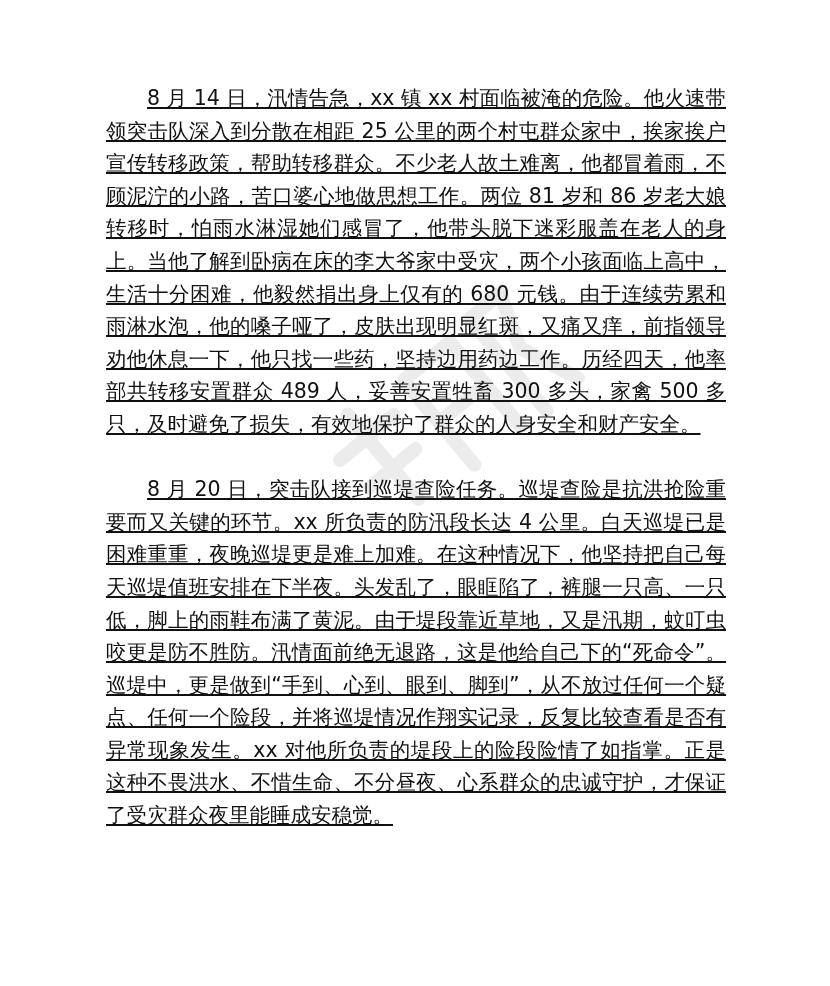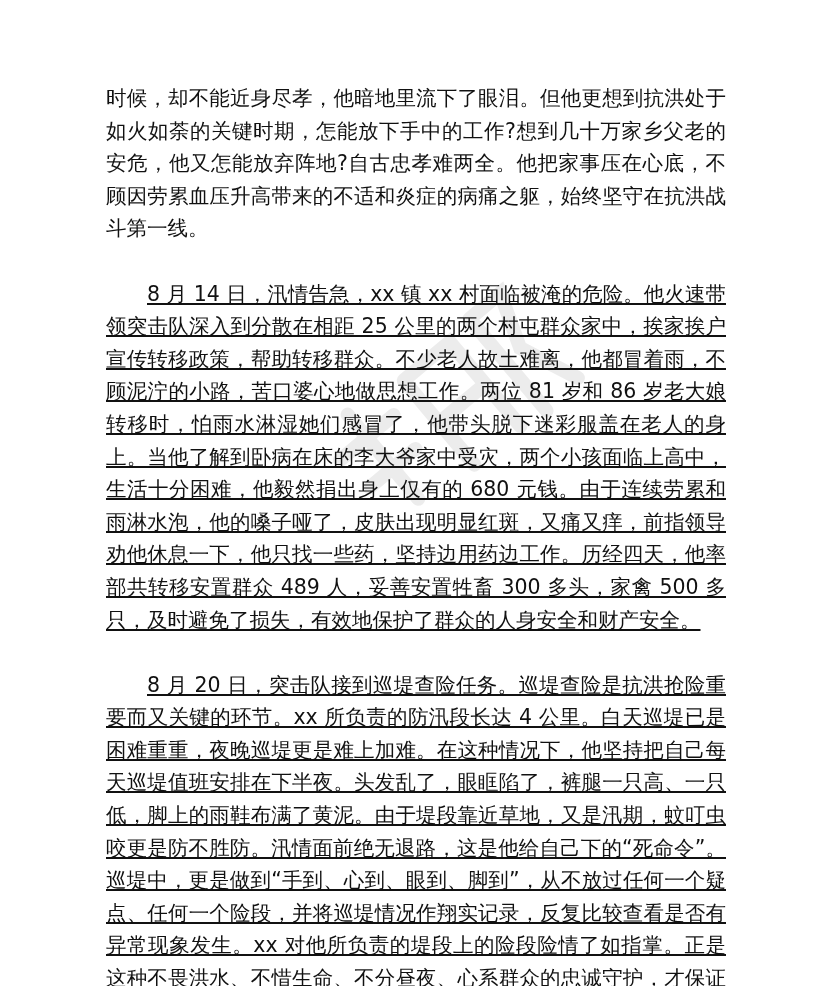--- a/index.html
+++ b/index.html
@@ -62,19 +62,18 @@
     <svg viewBox="0 0 300 320" xmlns="http://www.w3.org/2000/svg">
       <g transform="rotate(-40 150 160)" fill="none" stroke="#000" stroke-width="14" stroke-linecap="round">
         <path d="M40 120 L110 120 M75 90 L75 200 M45 160 L105 160"></path>
         <path d="M140 100 L140 210 M140 100 L200 100 L200 210 M140 155 L200 155"></path>
         <path d="M230 95 L230 215 M230 95 L270 95 L250 150 L275 210"></path>
       </g>
     </svg>
   </div>
 
   <div class="content">
-    <p class="para">时候，却不能近身尽孝，他暗地里流下了眼泪。但他更想到抗洪处于如火如荼的关键时期，怎能放下手中的工作?想到几十万家乡父老的安危，他又怎能放弃阵地?自古忠孝难两全。他把家事压在心底，不顾因劳累血压升高带来的不适和炎症的病痛之躯，始终坚守在抗洪战斗第一线。</p>
     <p class="para indent">8 月 14 日，汛情告急，xx 镇 xx 村面临被淹的危险。他火速带领突击队深入到分散在相距 25 公里的两个村屯群众家中，挨家挨户宣传转移政策，帮助转移群众。不少老人故土难离，他都冒着雨，不顾泥泞的小路，苦口婆心地做思想工作。两位 81  岁和 86  岁老大娘转移时，怕雨水淋湿她们感冒了，他带头脱下迷彩服盖在老人的身上。当他了解到卧病在床的李大爷家中受灾，两个小孩面临上高中，生活十分困难，他毅然捐出身上仅有的 680  元钱。由于连续劳累和雨淋水泡，他的嗓子哑了，皮肤出现明显红斑，又痛又痒，前指领导劝他休息一下，他只找一些药，坚持边用药边工作。历经四天，他率部共转移安置群众 489 人，妥善安置牲畜 300 多头，家禽 500 多只，及时避免了损失，有效地保护了群众的人身安全和财产安全。</p>
     <p class="para indent">8 月 20 日，突击队接到巡堤查险任务。巡堤查险是抗洪抢险重要而又关键的环节。xx 所负责的防汛段长达 4 公里。白天巡堤已是困难重重，夜晚巡堤更是难上加难。在这种情况下，他坚持把自己每天巡堤值班安排在下半夜。头发乱了，眼眶陷了，裤腿一只高、一只低，脚上的雨鞋布满了黄泥。由于堤段靠近草地，又是汛期，蚊叮虫咬更是防不胜防。汛情面前绝无退路，这是他给自己下的“死命令”。巡堤中，更是做到“手到、心到、眼到、脚到”，从不放过任何一个疑点、任何一个险段，并将巡堤情况作翔实记录，反复比较查看是否有异常现象发生。xx 对他所负责的堤段上的险段险情了如指掌。正是这种不畏洪水、不惜生命、不分昼夜、心系群众的忠诚守护，才保证了受灾群众夜里能睡成安稳觉。</p>
 
   </div>
 
 </div>
 
 </body></html>

